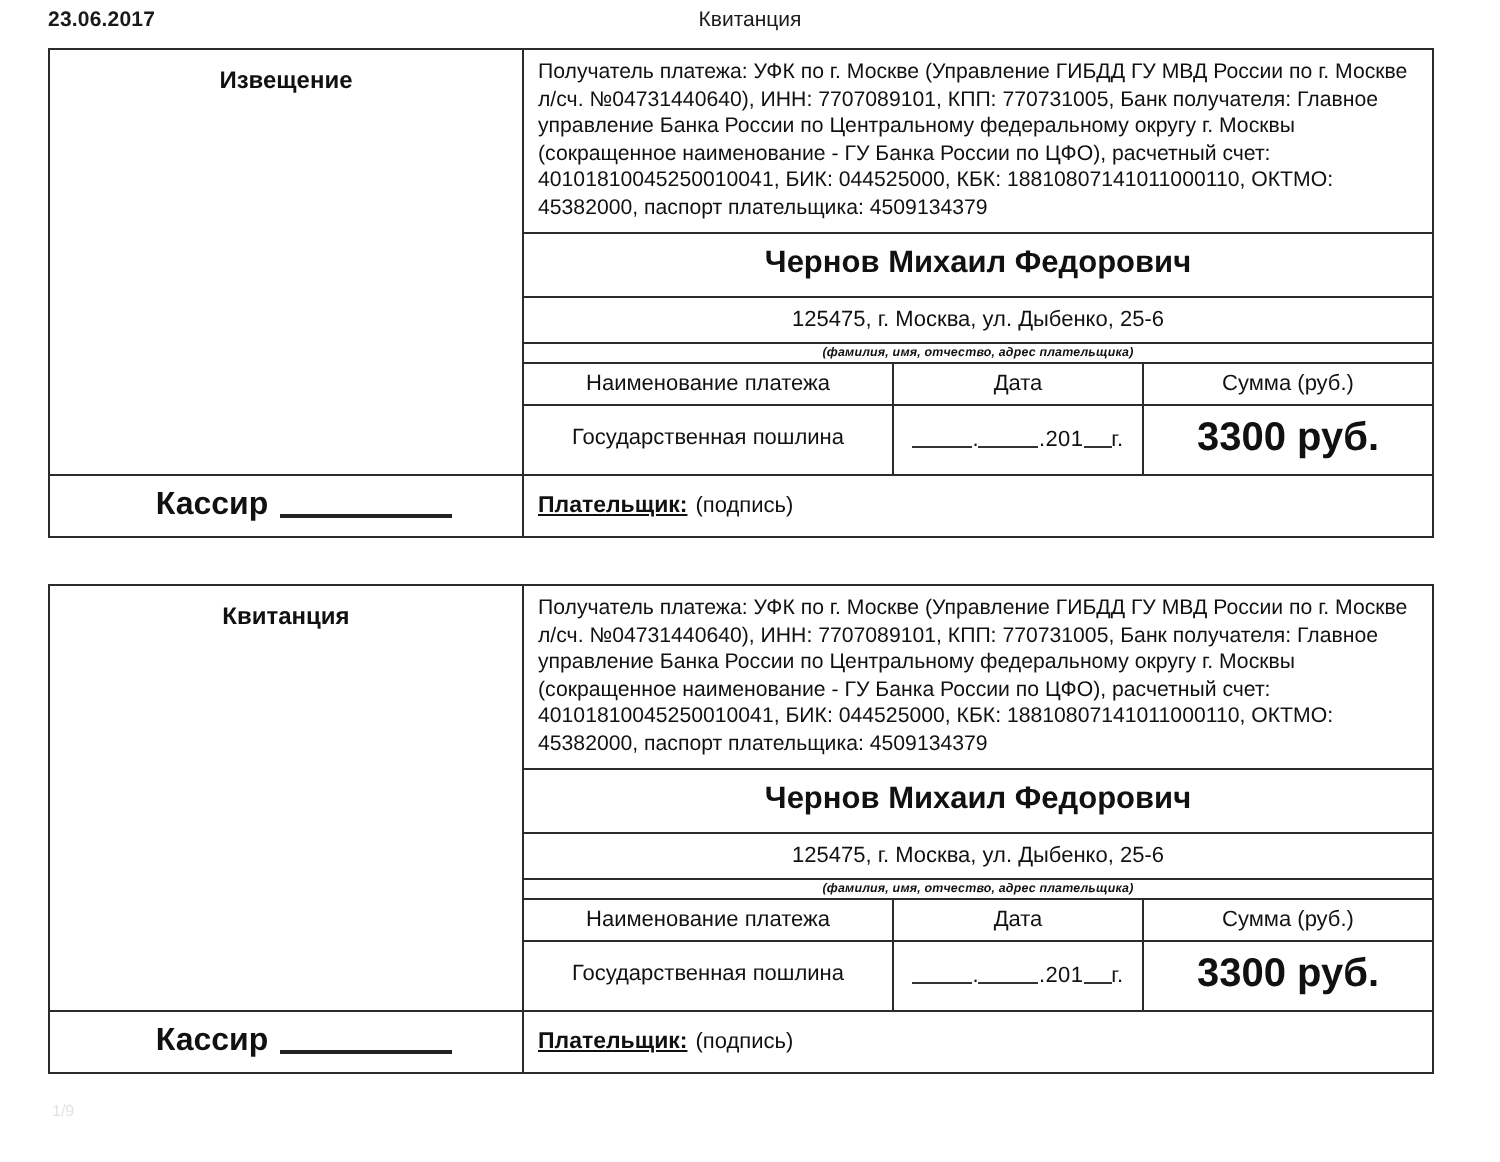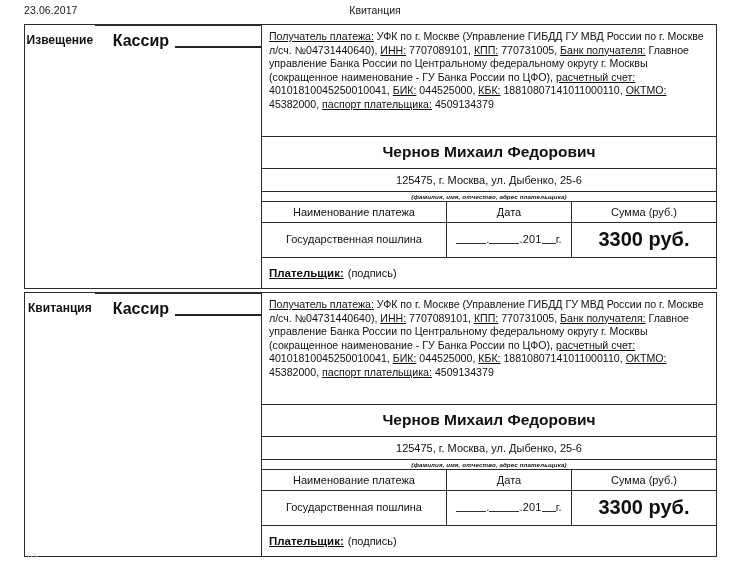--- a/index.html
+++ b/index.html
@@ -24,20 +24,21 @@
     height: 24px;
     width: 750px;
   }
   .page-header .hdr-date {
     position: absolute;
     left: 24px;
     top: 4px;
     font-size: 10.5px;
     color: #1a1a1a;
     letter-spacing: .1px;
+    font-weight: bold;
   }
   .page-header .hdr-title {
     position: absolute;
     left: 0;
     top: 4px;
     width: 750px;
     text-align: center;
     font-size: 10.5px;
     color: #1a1a1a;
   }
@@ -60,21 +61,21 @@
     box-sizing: border-box;
   }
 
   
   .col-left {
     width: 237px;
     flex: 0 0 237px;
     box-sizing: border-box;
     border-right: 1.6px solid #2b2b2b;
     display: flex;
-    flex-direction: row;
+    flex-direction: column;
   }
   .label-cell {
     flex: 1 1 auto;
     text-align: center;
     font-weight: bold;
     font-size: 12px;
     padding-top: 8px;
     box-sizing: border-box;
   }
   .cashier-cell {
@@ -104,30 +105,29 @@
     display: flex;
     flex-direction: column;
   }
 
   .requisites {
     padding: 5px 6px 4px 7px;
     font-size: 10.6px;
     line-height: 13.6px;
     box-sizing: border-box;
   }
-  .requisites .u { text-decoration: underline; }
+  .requisites .u { }
 
   .payer-name {
     border-top: 1.6px solid #2b2b2b;
     text-align: center;
     font-weight: bold;
     font-size: 15.5px;
     padding: 6px 0 7px 0;
     box-sizing: border-box;
-    margin-top: 20px;
   }
   .payer-address {
     border-top: 1.3px solid #2b2b2b;
     text-align: center;
     font-size: 11px;
     padding: 5px 0 5px 0;
     box-sizing: border-box;
   }
   .payer-caption {
     border-top: 1.3px solid #2b2b2b;

